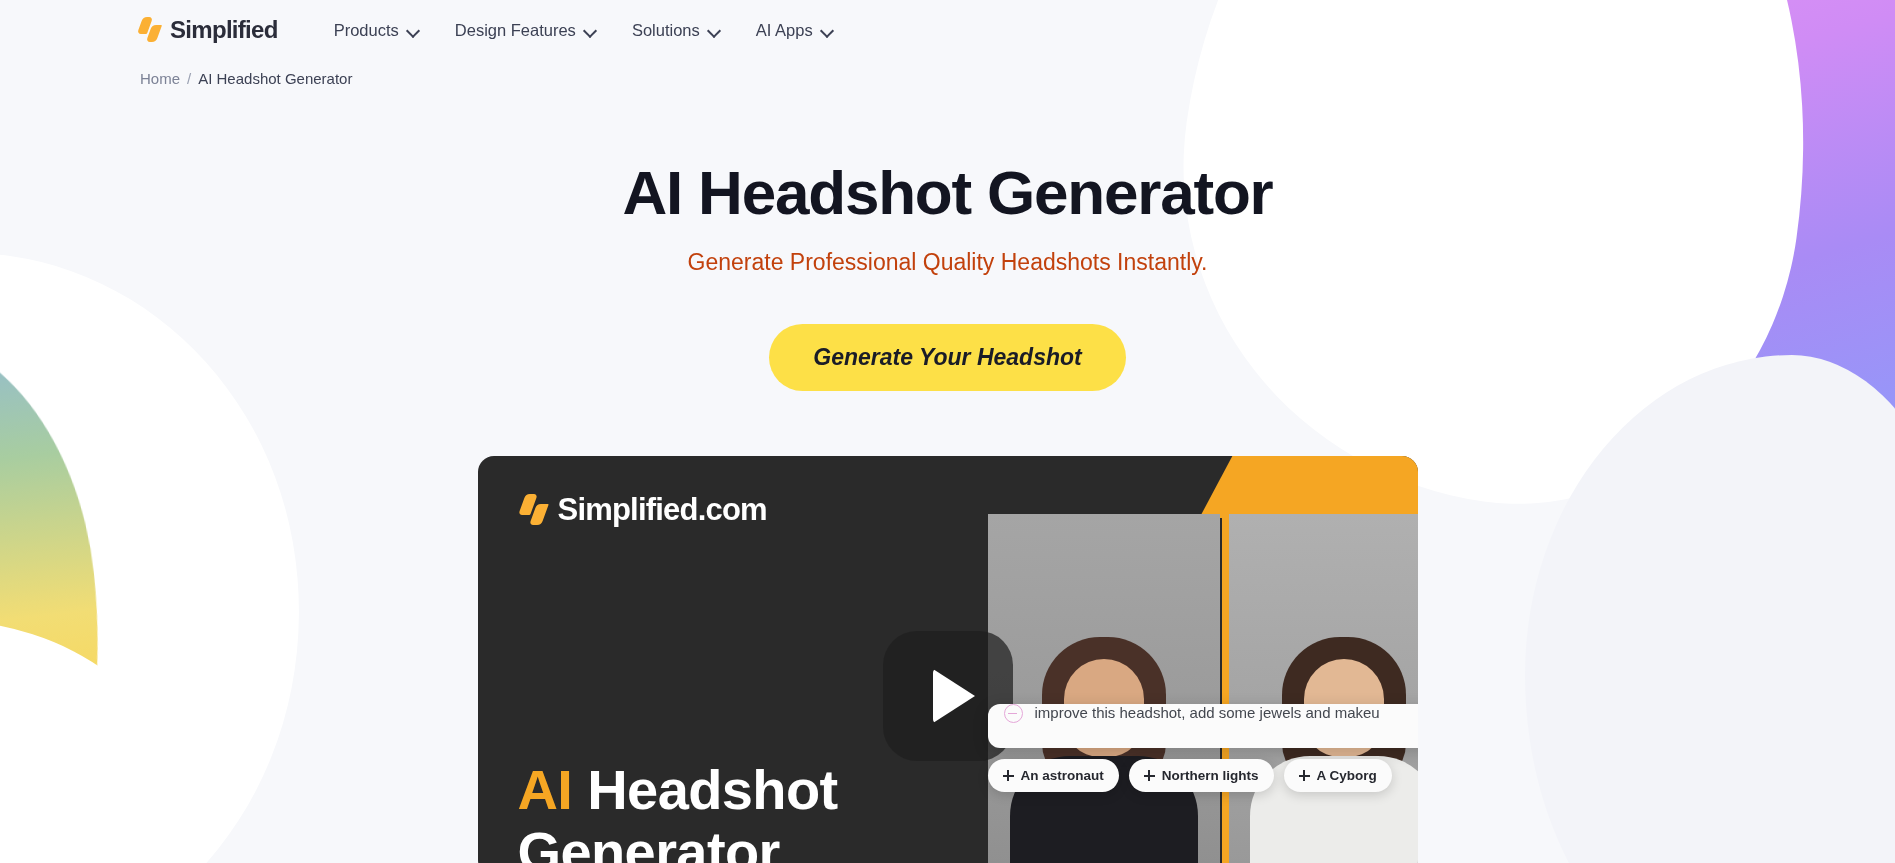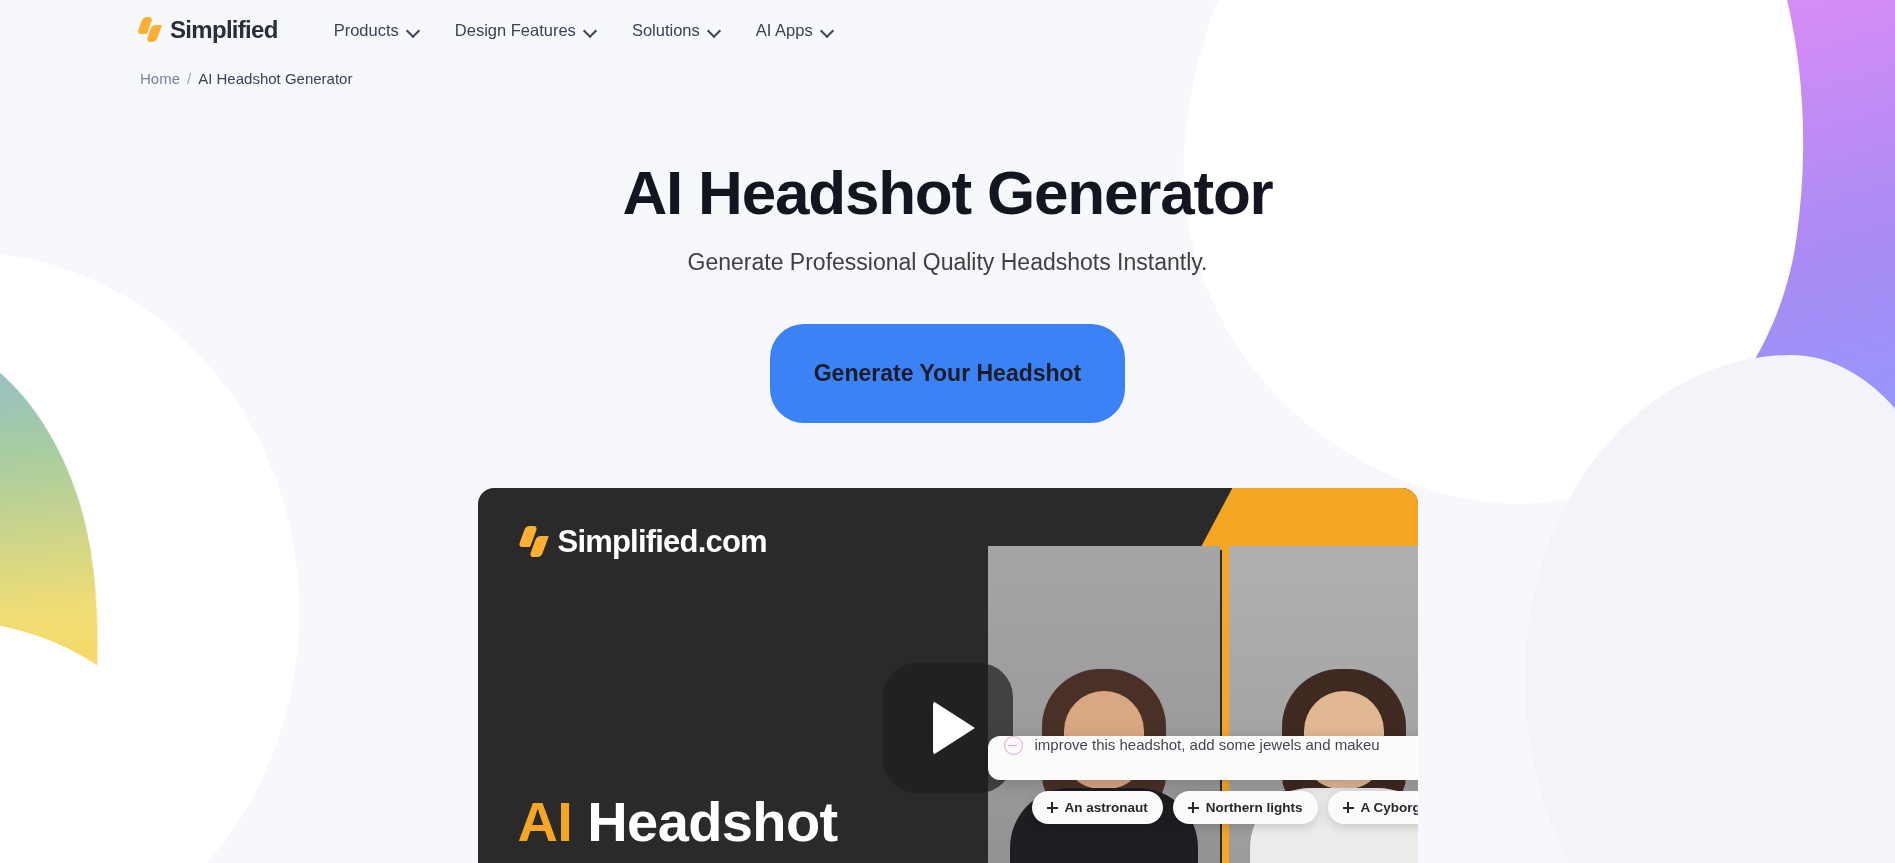--- a/index.html
+++ b/index.html
@@ -231,36 +231,37 @@
     font-size: 62px;
     line-height: 1.1;
     font-weight: bold;
     letter-spacing: -1.2px;
     color: #131521;
   }
 
   .hero p {
     margin-top: 22px;
     font-size: 23px;
-    color: #404040;
+    color: #c2410c;
     font-weight: normal;
   }
 
   .cta-wrap { margin-top: 48px; }
 
   .btn-cta {
-    background: #3b82f6;
+    background: #fde047;
     color: #1a1c27;
     font-size: 23px;
     font-weight: bold;
     border: none;
     border-radius: 34px;
-    padding: 36px 44px;
+    padding: 20px 44px;
     cursor: pointer;
     font-family: inherit;
+    font-style: italic;
   }
 
   
   .video-card {
     position: relative;
     width: 940px;
     height: 420px;
     margin: 65px auto 0;
     background: #2a2a2a;
     border-radius: 16px;
@@ -439,21 +440,20 @@
   .prompt-text {
     font-size: 15px;
     color: #43474f;
     white-space: nowrap;
   }
 
   .chips {
     display: flex;
     gap: 10px;
     margin-top: 11px;
-    padding-left: 44px;
   }
 
   .chip {
     background: #fbfbfb;
     border-radius: 18px;
     height: 33px;
     display: flex;
     align-items: center;
     gap: 7px;
     padding: 0 15px;

